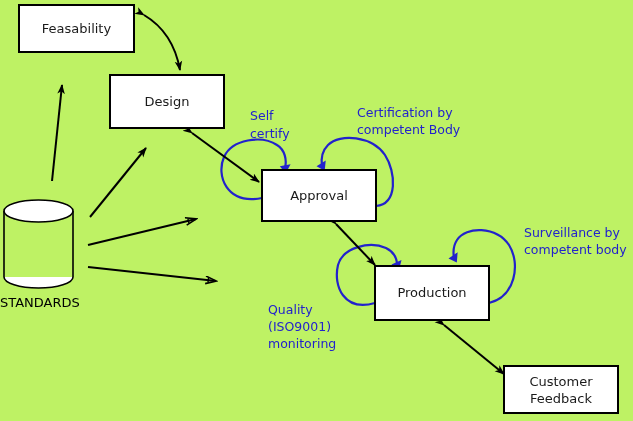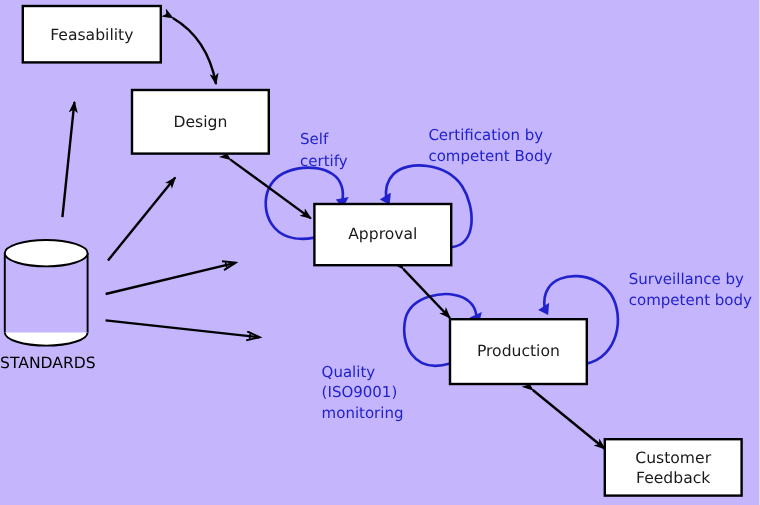--- a/index.html
+++ b/index.html
@@ -4,21 +4,21 @@
 <style>
   html, body {
     margin: 0;
     padding: 0;
     background: #ffffff;
   }
   #canvas {
     position: relative;
     width: 633px;
     height: 421px;
-    background: #c4b5fd;
+    background: #bef264;
     overflow: hidden;
     font-family: "DejaVu Sans", sans-serif;
   }
   #diagram-svg {
     position: absolute;
     left: 0;
     top: 0;
     width: 633px;
     height: 421px;
   }

